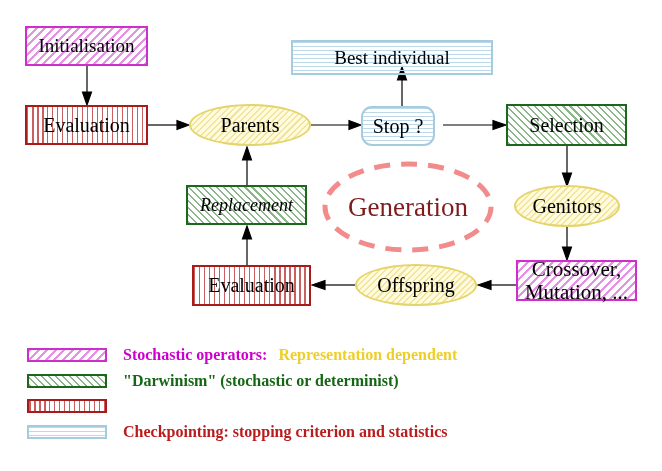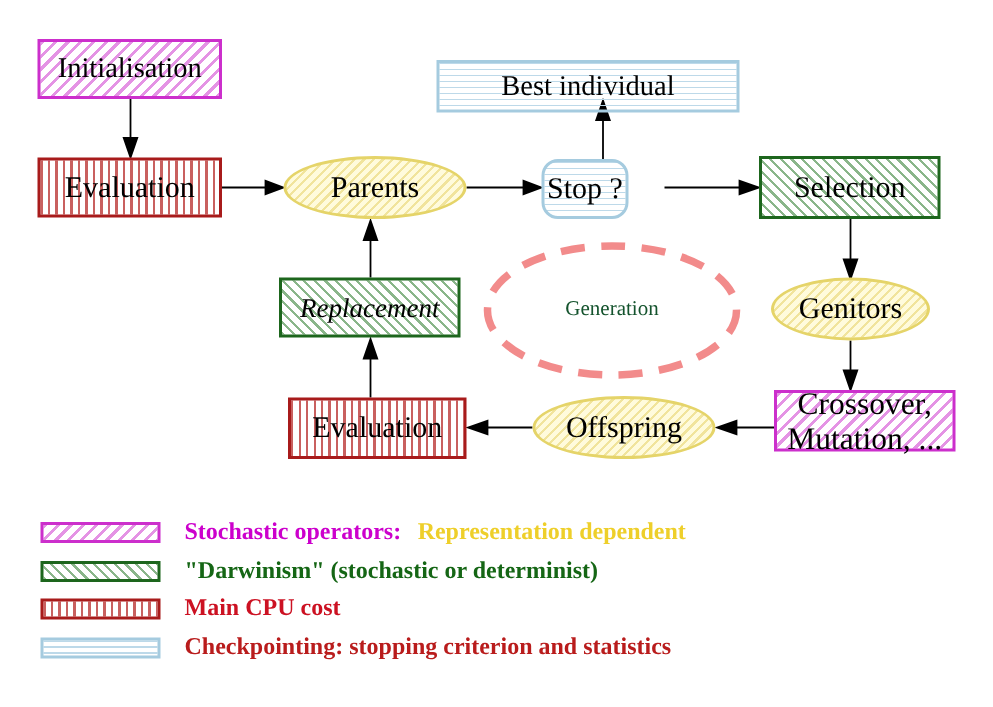--- a/index.html
+++ b/index.html
@@ -18,21 +18,21 @@
   .hatch-green{border:2px solid #1d661d;
     background-image:repeating-linear-gradient(45deg,#8ab68a 0 1.5px,rgba(0,0,0,0) 1.5px 5px);}
   .vlines-red{border:2px solid #a81b1b;
     background-image:repeating-linear-gradient(90deg,#c9605f 0 1.5px,rgba(0,0,0,0) 1.5px 5px);}
   .hlines-cyan{border:2px solid #a5cbdf;
     background-image:repeating-linear-gradient(180deg,#bdd9e9 0 1px,rgba(0,0,0,0) 1px 4px);}
   .ellipse-yellow{border:2px solid #e5d469;border-radius:50%;background-color:#fffbdc;
     background-image:repeating-linear-gradient(135deg,#f1e49c 0 1.5px,rgba(0,0,0,0) 1.5px 4.5px);}
   .rounded{border-radius:11px;}
   .generation-label{
-    position:absolute;color:#14532d;font-size:14px;background:transparent;border:none;justify-content:center;
+    position:absolute;color:#7f1d1d;font-size:27px;background:transparent;border:none;justify-content:center;
   }
   
   .legend-row{position:absolute;left:0;width:662px;height:18px;display:flex;align-items:center;}
   .legend-swatch{position:absolute;left:27px;width:80px;height:14px;box-sizing:border-box;}
   .legend-text{position:absolute;left:123px;white-space:nowrap;font-size:16px;font-weight:bold;}
   .t-magenta{color:#cc00cc;}
   .t-gold{color:#eecf2a;margin-left:11px;}
   .t-green{color:#156615;}
   .t-red{color:#cc1122;}
   .t-cyan{color:#b91c1c;}
@@ -101,21 +101,21 @@
   </div>
 
   <div class="node ellipse-yellow" style="left:189px;top:104px;width:122px;height:42px;">
     <span>Parents</span>
   </div>
 
   <div class="node hlines-cyan" style="left:291px;top:40px;width:202px;height:35px;font-size:19px;">
     <span>Best individual</span>
   </div>
 
-  <div class="node hlines-cyan rounded" style="left:361px;top:106px;width:58px;height:40px;">
+  <div class="node hlines-cyan rounded" style="left:361px;top:106px;width:74px;height:40px;">
     <span>Stop ?</span>
   </div>
 
   <div class="node hatch-green" style="left:506px;top:104px;width:121px;height:42px;">
     <span>Selection</span>
   </div>
 
   <div class="node ellipse-yellow" style="left:514px;top:185px;width:106px;height:42px;">
     <span>Genitors</span>
   </div>
@@ -146,21 +146,20 @@
     <span class="legend-text"><span class="t-magenta">Stochastic operators:</span><span class="t-gold">Representation dependent</span></span>
   </div>
 
   <div class="legend-row" style="top:372px;">
     <div class="legend-swatch hatch-green"></div>
     <span class="legend-text t-green">"Darwinism" (stochastic or determinist)</span>
   </div>
 
   <div class="legend-row" style="top:397px;">
     <div class="legend-swatch vlines-red"></div>
-    <span class="legend-text t-red">Main CPU cost</span>
   </div>
 
   <div class="legend-row" style="top:423px;">
     <div class="legend-swatch hlines-cyan"></div>
     <span class="legend-text t-cyan">Checkpointing: stopping criterion and statistics</span>
   </div>
 
 </div>
 
 </body></html>

